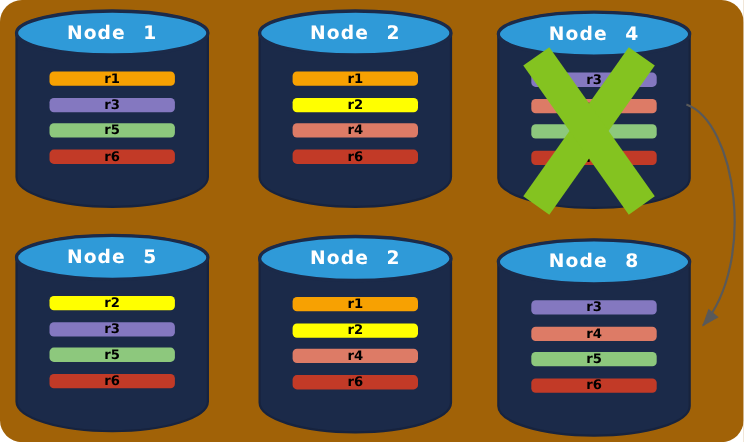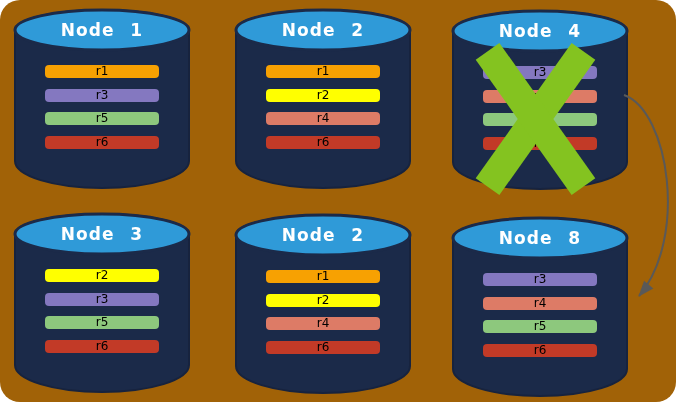--- a/index.html
+++ b/index.html
@@ -10,21 +10,21 @@
   .node { position:absolute; width:178px; height:184px; }
   .cyl-svg { position:absolute; left:0; top:0; width:178px; height:184px; }
   .node-title {
     position:absolute; top:13px; left:0; width:100%; text-align:center;
     color:var(--title-color,#fff); font-size:17px; font-weight:bold;
     letter-spacing:1px; word-spacing:9px; white-space:pre;
   }
   .bars { position:absolute; top:58px; left:32px; width:114px; }
   .bar {
     height:13px; border-radius:4px; margin-bottom:10.5px;
-    text-align:center; font-size:12px; font-weight:normal; line-height:13px;
+    text-align:center; font-size:12px; font-weight:bold; line-height:13px;
     color:var(--bar-text,#000); background:#888;
   }
   .x-overlay { position:absolute; left:37px; top:44px; width:95px; height:134px; }
   .x-overlay svg { overflow:visible; display:block; }
   .arrow-layer { position:absolute; left:0; top:0; width:676px; height:402px; pointer-events:none; }
   
   #node-0 { left:13px;  top:7px;   }
   #node-1 { left:234px; top:7px;   }
   #node-2 { left:451px; top:8px;   }
   #node-3 { left:13px;  top:211px; }
@@ -84,21 +84,21 @@
         </g>
       </svg>
     </div>
   </div>
 
   <div class="node" id="node-3">
     <svg class="cyl-svg" viewBox="0 0 178 184">
       <path d="M 2,23 A 87,20 0 0 1 176,23 L 176,154 A 87,27 0 0 1 2,154 Z" style="fill:var(--cyl-body);stroke:var(--cyl-edge);stroke-width:2"></path>
       <ellipse cx="89" cy="23" rx="87" ry="20" style="fill:var(--cyl-top);stroke:var(--cyl-body);stroke-width:3"></ellipse>
     </svg>
-    <div class="node-title">Node 3</div>
+    <div class="node-title">Node 5</div>
     <div class="bars">
       <div class="bar" style="background: rgb(255, 255, 0);">r2</div>
       <div class="bar" style="background: rgb(132, 120, 192);">r3</div>
       <div class="bar" style="background: rgb(141, 200, 125);">r5</div>
       <div class="bar" style="background: rgb(194, 58, 39);">r6</div>
     </div>
   </div>
 
   <div class="node" id="node-4">
     <svg class="cyl-svg" viewBox="0 0 178 184">

